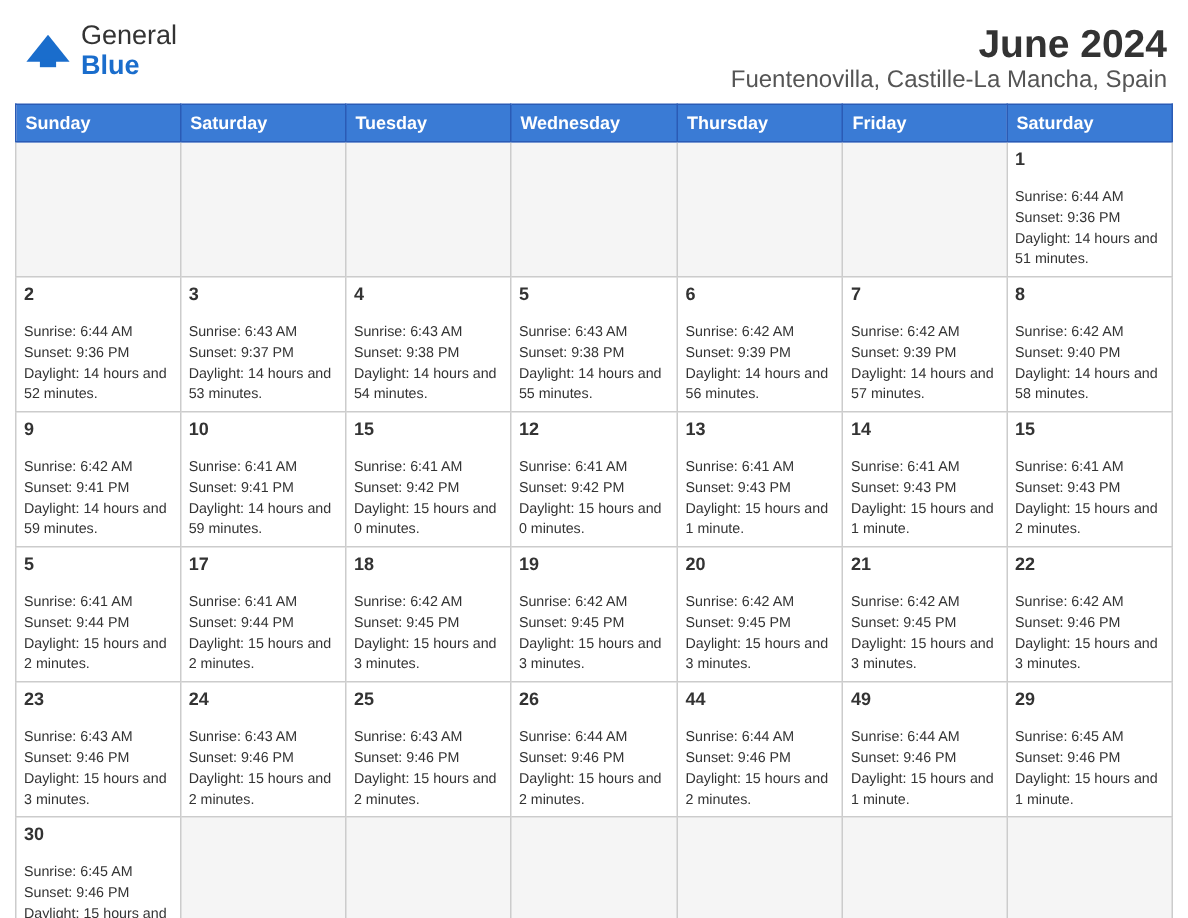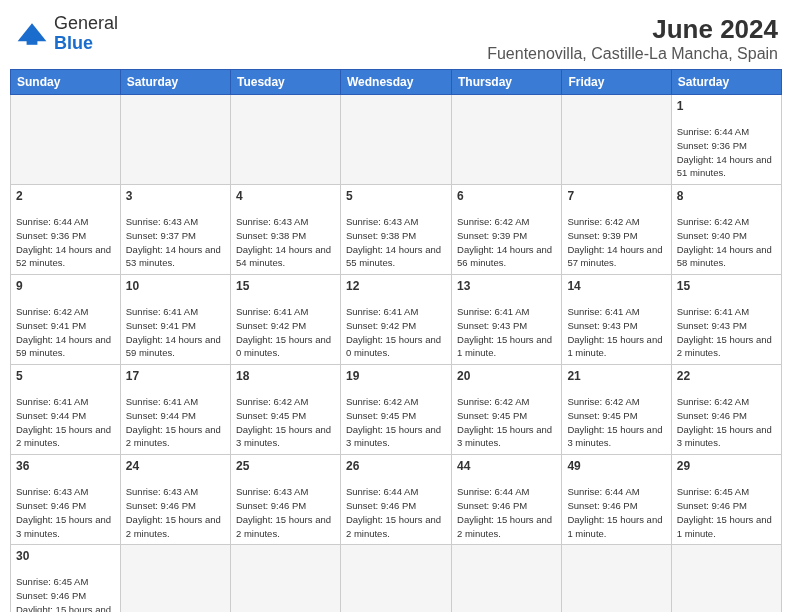--- a/index.html
+++ b/index.html
@@ -293,21 +293,21 @@
         <td>
           <div class="day-num">22</div>
           <div class="day-info">Sunrise: 6:42 AM
 Sunset: 9:46 PM
 Daylight: 15 hours
 and 3 minutes.</div>
         </td>
       </tr>
       <tr class="week-row">
         <td>
-          <div class="day-num">36</div>
+          <div class="day-num">23</div>
           <div class="day-info">Sunrise: 6:43 AM
 Sunset: 9:46 PM
 Daylight: 15 hours
 and 3 minutes.</div>
         </td>
         <td>
           <div class="day-num">24</div>
           <div class="day-info">Sunrise: 6:43 AM
 Sunset: 9:46 PM
 Daylight: 15 hours

